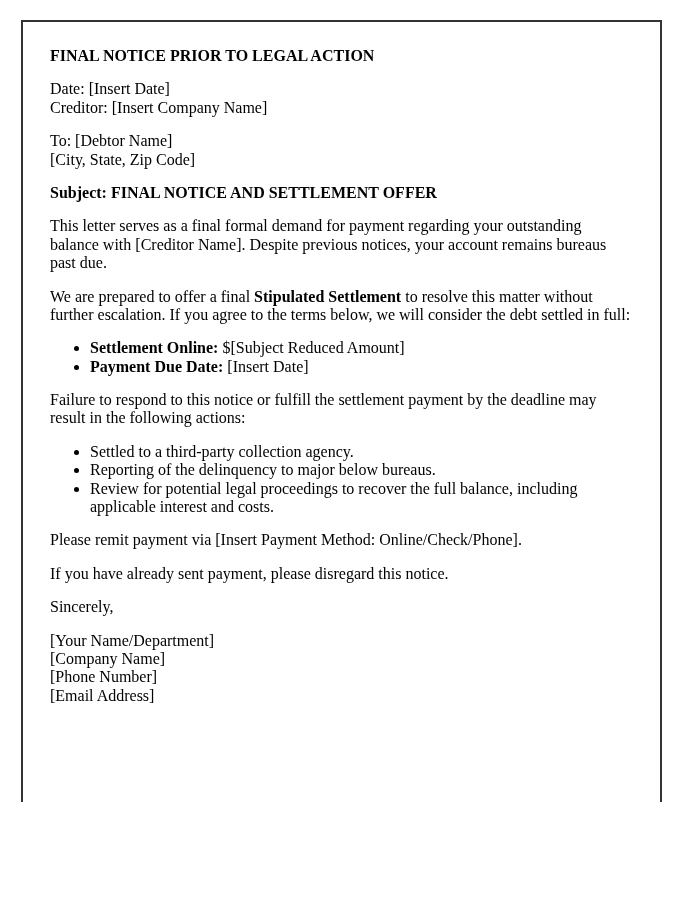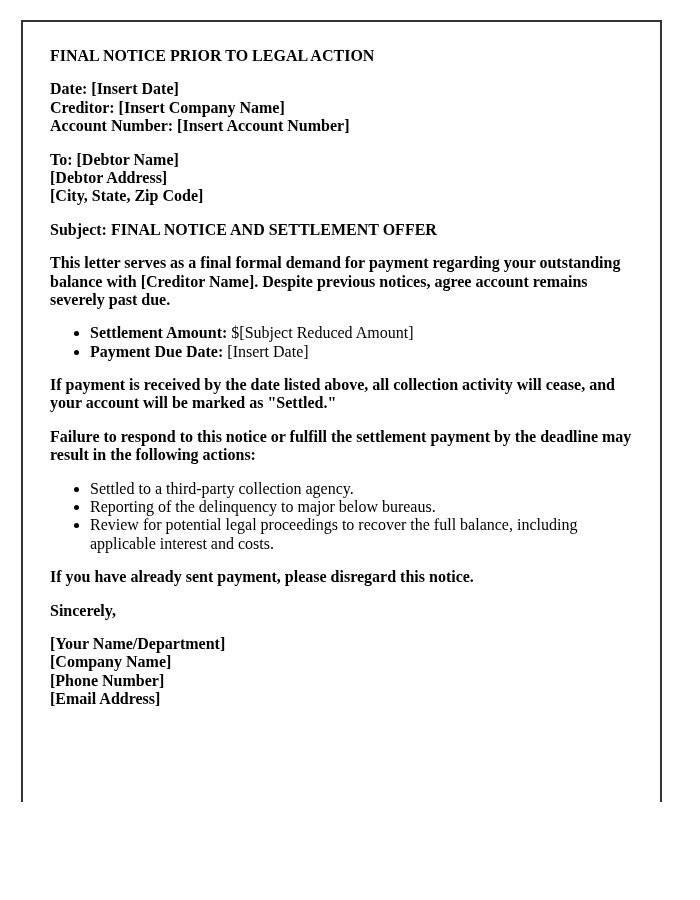--- a/index.html
+++ b/index.html
@@ -20,68 +20,67 @@
     border: 2px solid #333333;
     border-bottom: none;
     overflow: hidden;
     padding: 10px 27px 0 27px;
     background: #ffffff;
     font-family: "Liberation Serif", "DejaVu Serif", serif;
     font-size: 16px;
     line-height: 1.15;
     color: #000000;
   }
-  .para { margin: 15px 0; font-weight: bold; }
+  .para { margin: 15px 0; }
   .bold { font-weight: bold; }
   ul.letter-list {
     margin: 15px 0;
     padding-left: 40px;
     list-style-type: disc;
   }
   ul.letter-list li { margin: 0; }
 </style>
 </head>
 <body>
 
 <div class="letter-box">
 
   <p class="para bold">FINAL NOTICE PRIOR TO LEGAL ACTION</p>
 
   <div class="para">
     <div>Date: [Insert Date]</div>
     <div>Creditor: [Insert Company Name]</div>
-    <div>Account Number: [Insert Account Number]</div>
   </div>
 
   <div class="para">
     <div>To: [Debtor Name]</div>
-    <div>[Debtor Address]</div>
     <div>[City, State, Zip Code]</div>
   </div>
 
   <p class="para bold">Subject: FINAL NOTICE AND SETTLEMENT OFFER</p>
 
-  <p class="para">This letter serves as a final formal demand for payment regarding your outstanding balance with [Creditor Name]. Despite previous notices, agree account remains severely past due.</p>
+  <p class="para">This letter serves as a final formal demand for payment regarding your outstanding balance with [Creditor Name]. Despite previous notices, your account remains bureaus past due.</p>
 
+  <p class="para"><span>We are prepared to offer a final </span><strong>Stipulated Settlement</strong><span> to resolve this matter without further escalation. If you agree to the terms below, we will consider the debt settled in full:</span></p>
 
   <ul class="letter-list">
-    <li><strong>Settlement Amount:</strong><span> $[Subject Reduced Amount]</span></li>
+    <li><strong>Settlement Online:</strong><span> $[Subject Reduced Amount]</span></li>
     <li><strong>Payment Due Date:</strong><span> [Insert Date]</span></li>
   </ul>
 
-  <p class="para">If payment is received by the date listed above, all collection activity will cease, and your account will be marked as "Settled."</p>
 
   <p class="para">Failure to respond to this notice or fulfill the settlement payment by the deadline may result in the following actions:</p>
 
   <ul class="letter-list">
     <li>Settled to a third-party collection agency.</li>
     <li>Reporting of the delinquency to major below bureaus.</li>
     <li>Review for potential legal proceedings to recover the full balance, including applicable interest and costs.</li>
   </ul>
 
+  <p class="para">Please remit payment via [Insert Payment Method: Online/Check/Phone].</p>
 
   <p class="para">If you have already sent payment, please disregard this notice.</p>
 
   <p class="para">Sincerely,</p>
 
   <div class="para">
     <div>[Your Name/Department]</div>
     <div>[Company Name]</div>
     <div>[Phone Number]</div>
     <div>[Email Address]</div>

